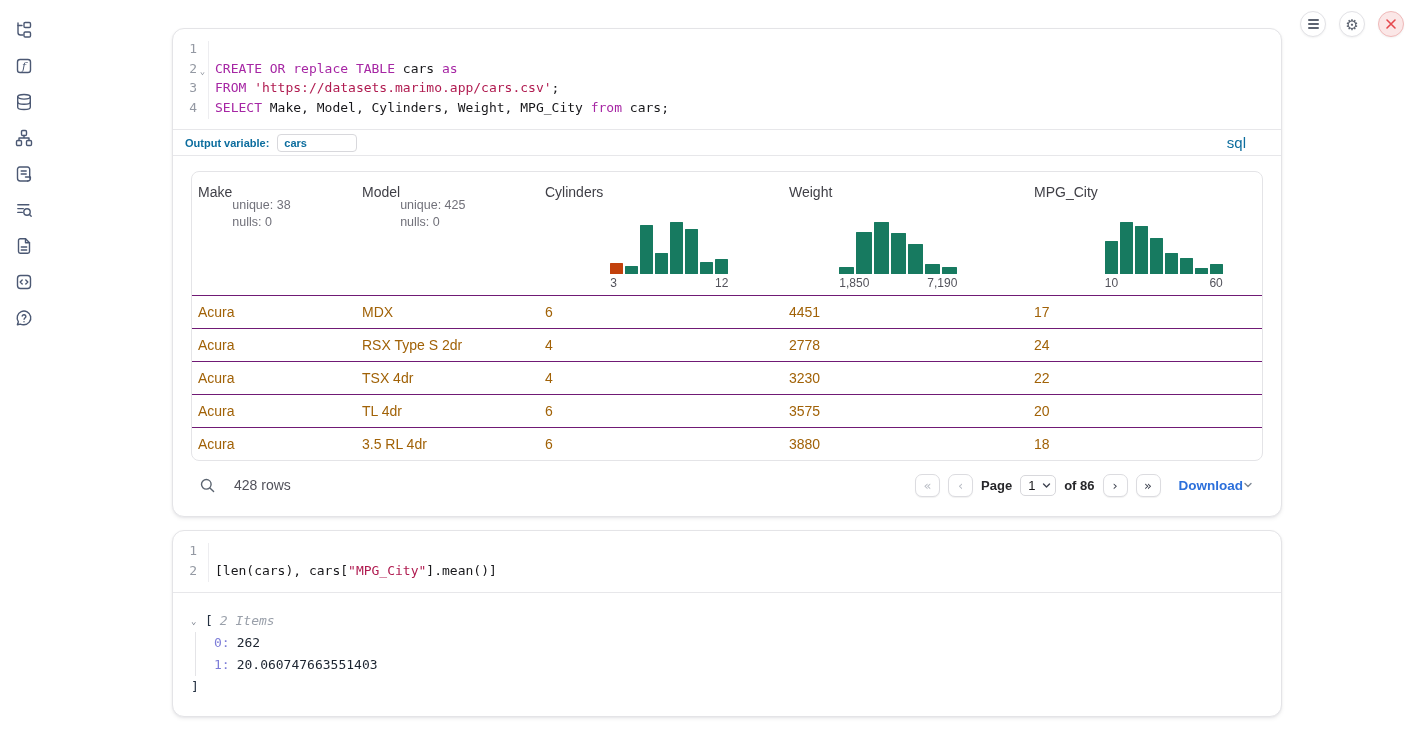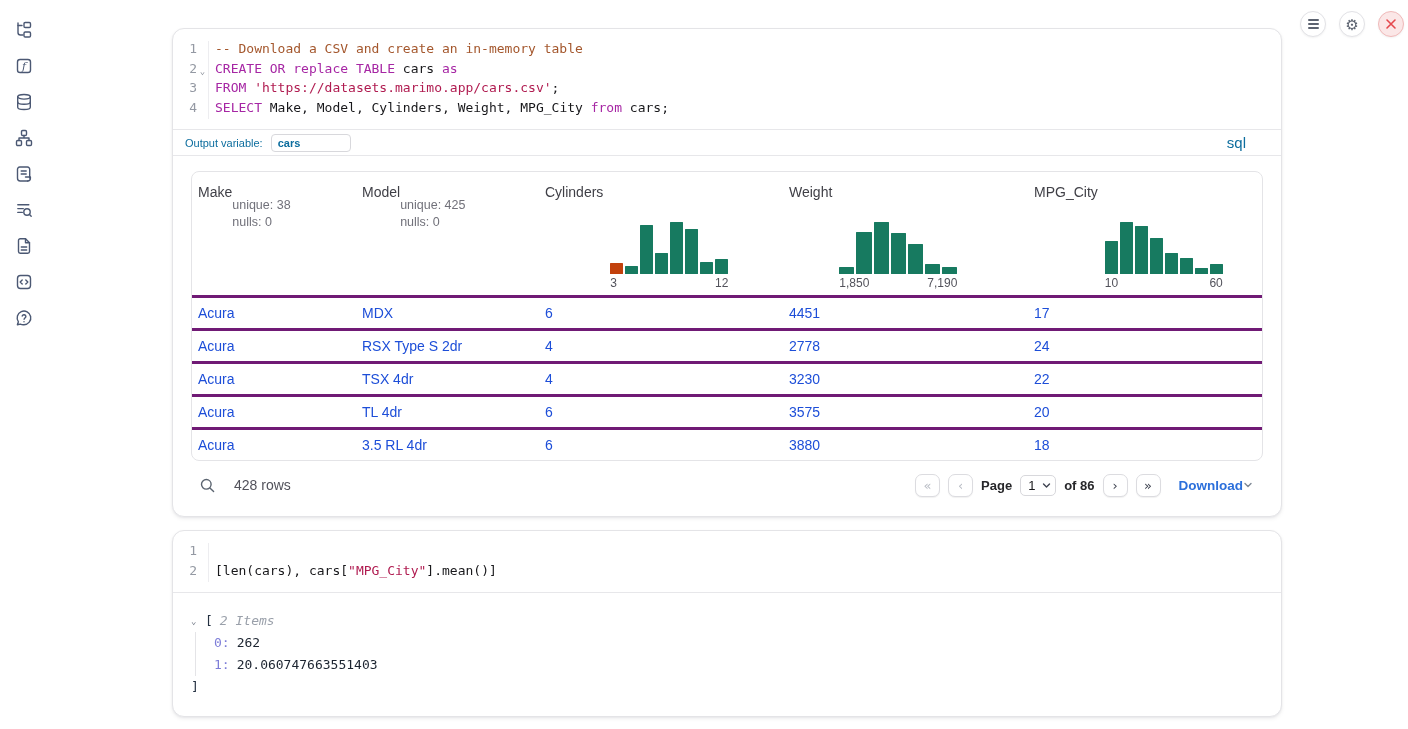--- a/index.html
+++ b/index.html
@@ -40,40 +40,40 @@
           border-right:1px solid #ededf0; align-self:stretch; line-height:21px; }
   .code-text { margin-left:6px; white-space:pre; }
   .tok-com { color:#a4572d; }
   .tok-kw  { color:#a626a4; }
   .tok-str { color:#b01b50; }
   .tok-pl  { color:#18181b; }
 
   
   .outvar-bar { display:flex; align-items:center; height:27px; padding:0 12px;
                 border-top:1px solid #e7e7ea; border-bottom:1px solid #e7e7ea; }
-  .outvar-label { font-size:11px; font-weight:normal; color:#0c6d9e; }
+  .outvar-label { font-size:11px; font-weight:bold; color:#0c6d9e; }
   .outvar-input { margin-left:8px; width:80px; height:18px; border:1px solid #d8d8dc; border-radius:4px;
                   font-family:"Liberation Sans", sans-serif; font-size:11px; font-weight:bold;
                   color:#0c6d9e; padding:0 6px; outline:none; }
   .lang-badge { margin-left:auto; margin-right:23px; font-size:15px; font-weight:normal; color:#0c6d9e;text-align:center; }
 
   
   .output-area { padding:15px 18px 13px 18px; }
   .dtable { border:1px solid #e4e4e7; border-radius:8px; overflow:hidden; }
   .grid-cols { display:grid; grid-template-columns:164px 183px 244px 245px 1fr; }
   .thead { height:123px; }
   .th { position:relative; padding:12px 0 0 6px; display:flex; flex-direction:row; }
   .col-name { font-size:14px; color:#3f3f46; }
   .col-stats { margin-top:13px; font-size:12.5px; color:#71717a; line-height:17px; }
   .hist-wrap { margin-top:auto; }
   .hist { display:flex; align-items:flex-end; gap:2px; width:118px; height:52px; margin-left:7px; }
   .hist .bar { flex:1; border-radius:0.5px; }
   .hist-labels { width:118px; margin-left:7px; display:flex; justify-content:space-between;
                  font-size:12px; color:#52525b; padding:2px 0 5px 0; }
-  .trow { height:33px; border-top:3px solid #701a75; align-items:center; font-size:14px; color:#1d4ed8; }
+  .trow { height:33px; border-top:1px solid #701a75; align-items:center; font-size:14px; color:#a16207; }
   .tcell { padding-left:6px; }
 
   
   .tfooter { margin-top:6px; height:36px; display:flex; align-items:center; padding:0 2px 0 8px; }
   .rows-count { margin-left:18px; font-size:14px; color:#52525b; }
   .pager { margin-left:auto; display:flex; align-items:center; gap:8px; }
   .pg-btn { width:25px; height:23px; background:#fff; border:1px solid #dcdce0; border-radius:7px;
             box-shadow:0 1px 1px rgba(0,0,0,.06); font-size:13px; line-height:1;
             display:flex; align-items:center; justify-content:center; cursor:pointer;
             font-family:"DejaVu Sans", sans-serif; }
@@ -185,21 +185,20 @@
   </button>
 </div>
 
 <main class="main">
 
   <section class="cell cell-1">
     <div class="code-area">
         <div class="code-line">
           <span class="gutter-num">1</span>
           <span class="fold"></span>
-          <span class="code-text"><span class="tok-com">-- Download a CSV and create an in-memory table</span></span>
         </div>
         <div class="code-line">
           <span class="gutter-num">2</span>
           <span class="fold">⌄</span>
           <span class="code-text"><span class="tok-kw">CREATE OR replace TABLE</span><span class="tok-pl"> cars </span><span class="tok-kw">as</span></span>
         </div>
         <div class="code-line">
           <span class="gutter-num">3</span>
           <span class="fold"></span>
           <span class="code-text"><span class="tok-kw">FROM</span><span class="tok-pl"> </span><span class="tok-str">'https://datasets.marimo.app/cars.csv'</span><span class="tok-pl">;</span></span>

